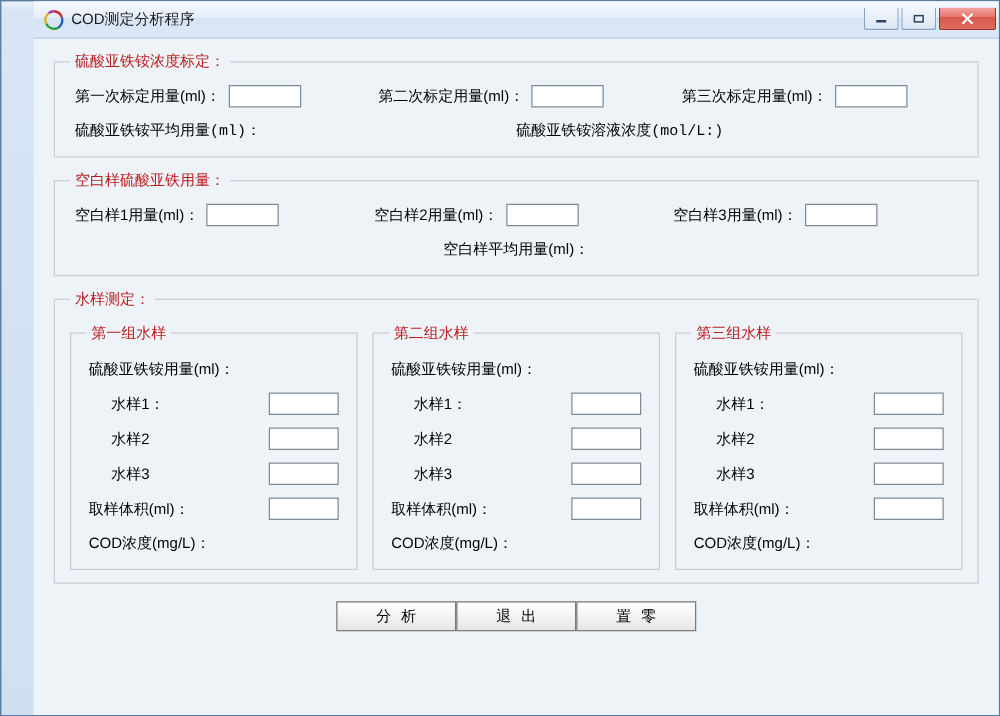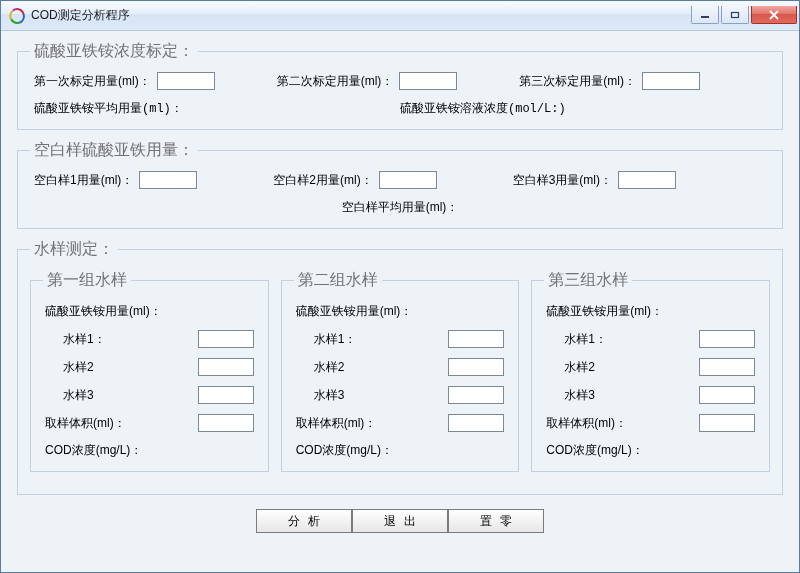--- a/index.html
+++ b/index.html
@@ -13,20 +13,21 @@
     background: #6b8ba4;
   }
   .window {
     width: 800px;
     height: 573px;
     background: linear-gradient(to bottom, #e8f1fb 0%, #d7e5f5 8px, #d0e0f0 100%);
     border: 1px solid #5a7ca0;
     box-sizing: border-box;
     display: flex;
     flex-direction: column;
+    padding-left: 26px;
   }
   .titlebar {
     height: 30px;
     background: linear-gradient(to bottom, #f6fafe 0%, #e5eefb 45%, #d6e4f5 46%, #dde9f7 100%);
     border-bottom: 1px solid #b8c8dc;
     display: flex;
     align-items: center;
     padding: 0 2px 0 8px;
     box-sizing: border-box;
   }
@@ -76,22 +77,22 @@
   }
 
   fieldset {
     border: 1px solid #c4d0dc;
     margin: 0 0 10px 0;
     padding: 10px 12px 10px 12px;
     box-sizing: border-box;
   }
   legend {
     padding: 0 4px;
-    color: #737373;
-    font-size: 16px;
+    color: #b91c1c;
+    font-size: 12px;
   }
   .field {
     display: flex;
     align-items: center;
     gap: 6px;
   }
   .field label {
     white-space: nowrap;
   }
   .txt {
@@ -129,21 +130,21 @@
     padding: 0 0 2px 0;
   }
 
   .samples {
     flex: 0 0 auto;
     display: flex;
     gap: 12px;
   }
   .samples > fieldset {
     flex: 1 1 0;
-    margin-bottom: 12px;
+    margin-bottom: 0;
   }
   .sample-inner {
     display: flex;
     flex-direction: column;
     gap: 10px;
     padding: 2px 2px;
   }
   .sample-inner .line {
     display: flex;
     align-items: center;

